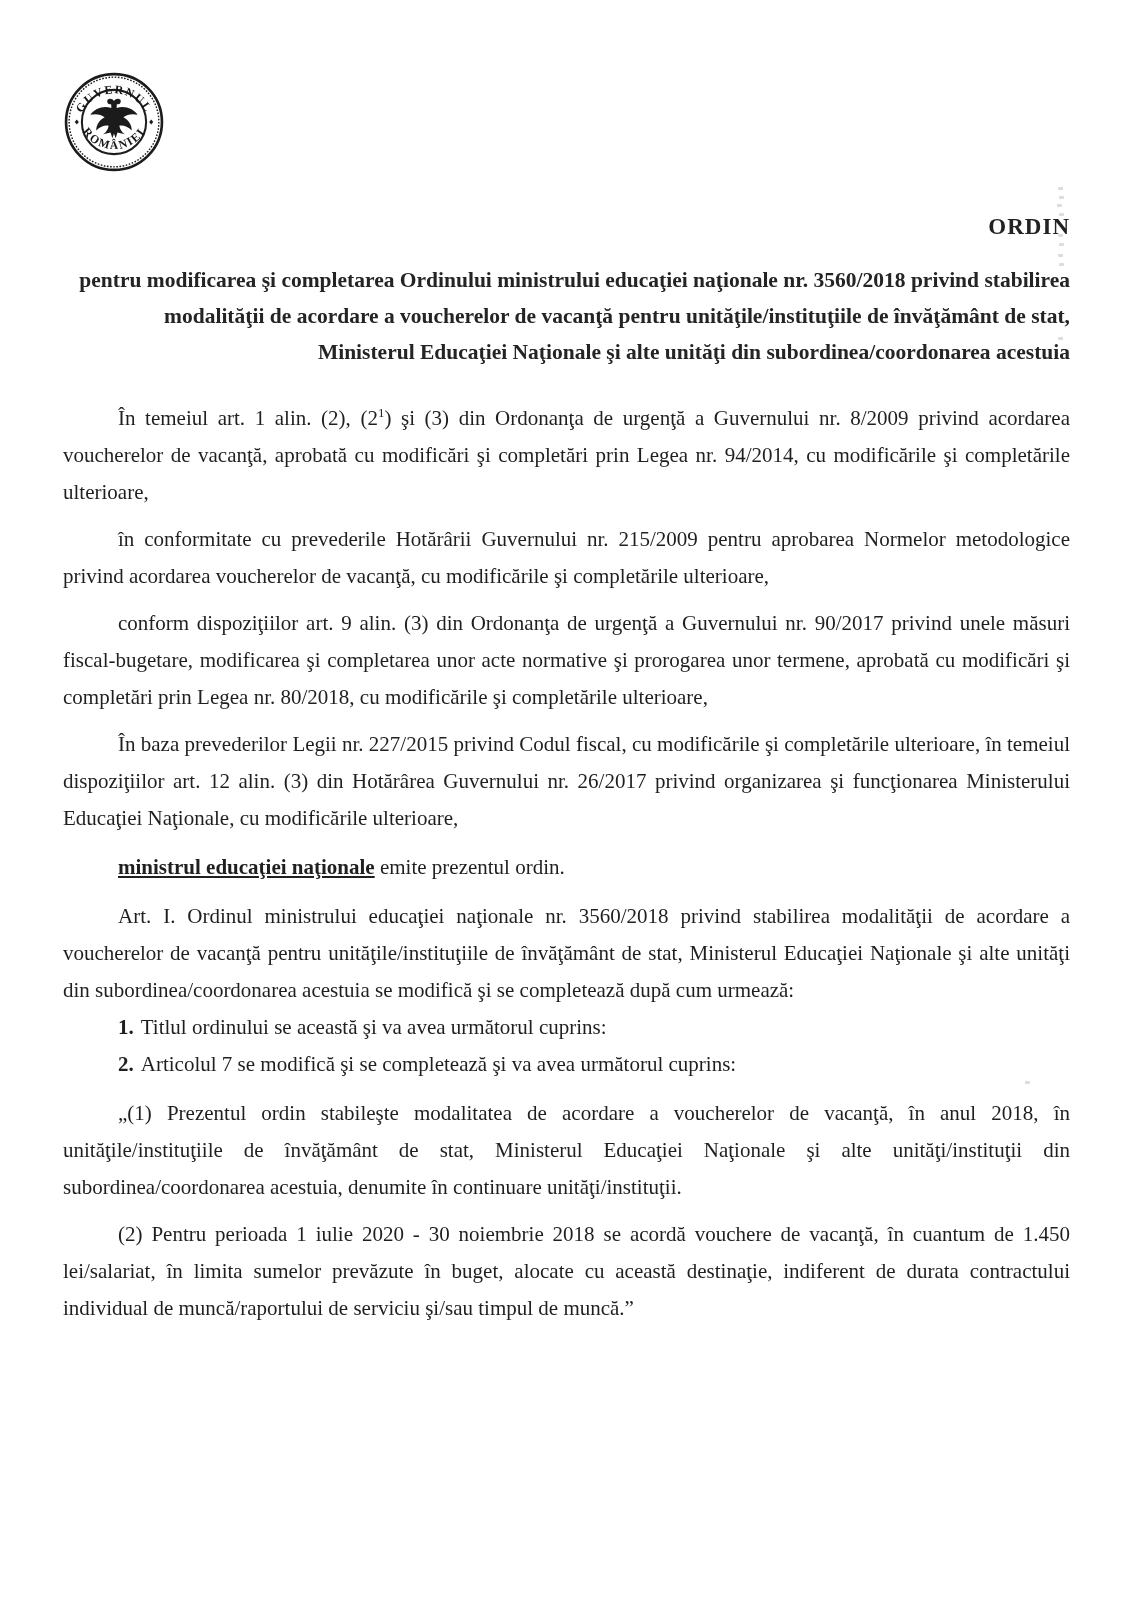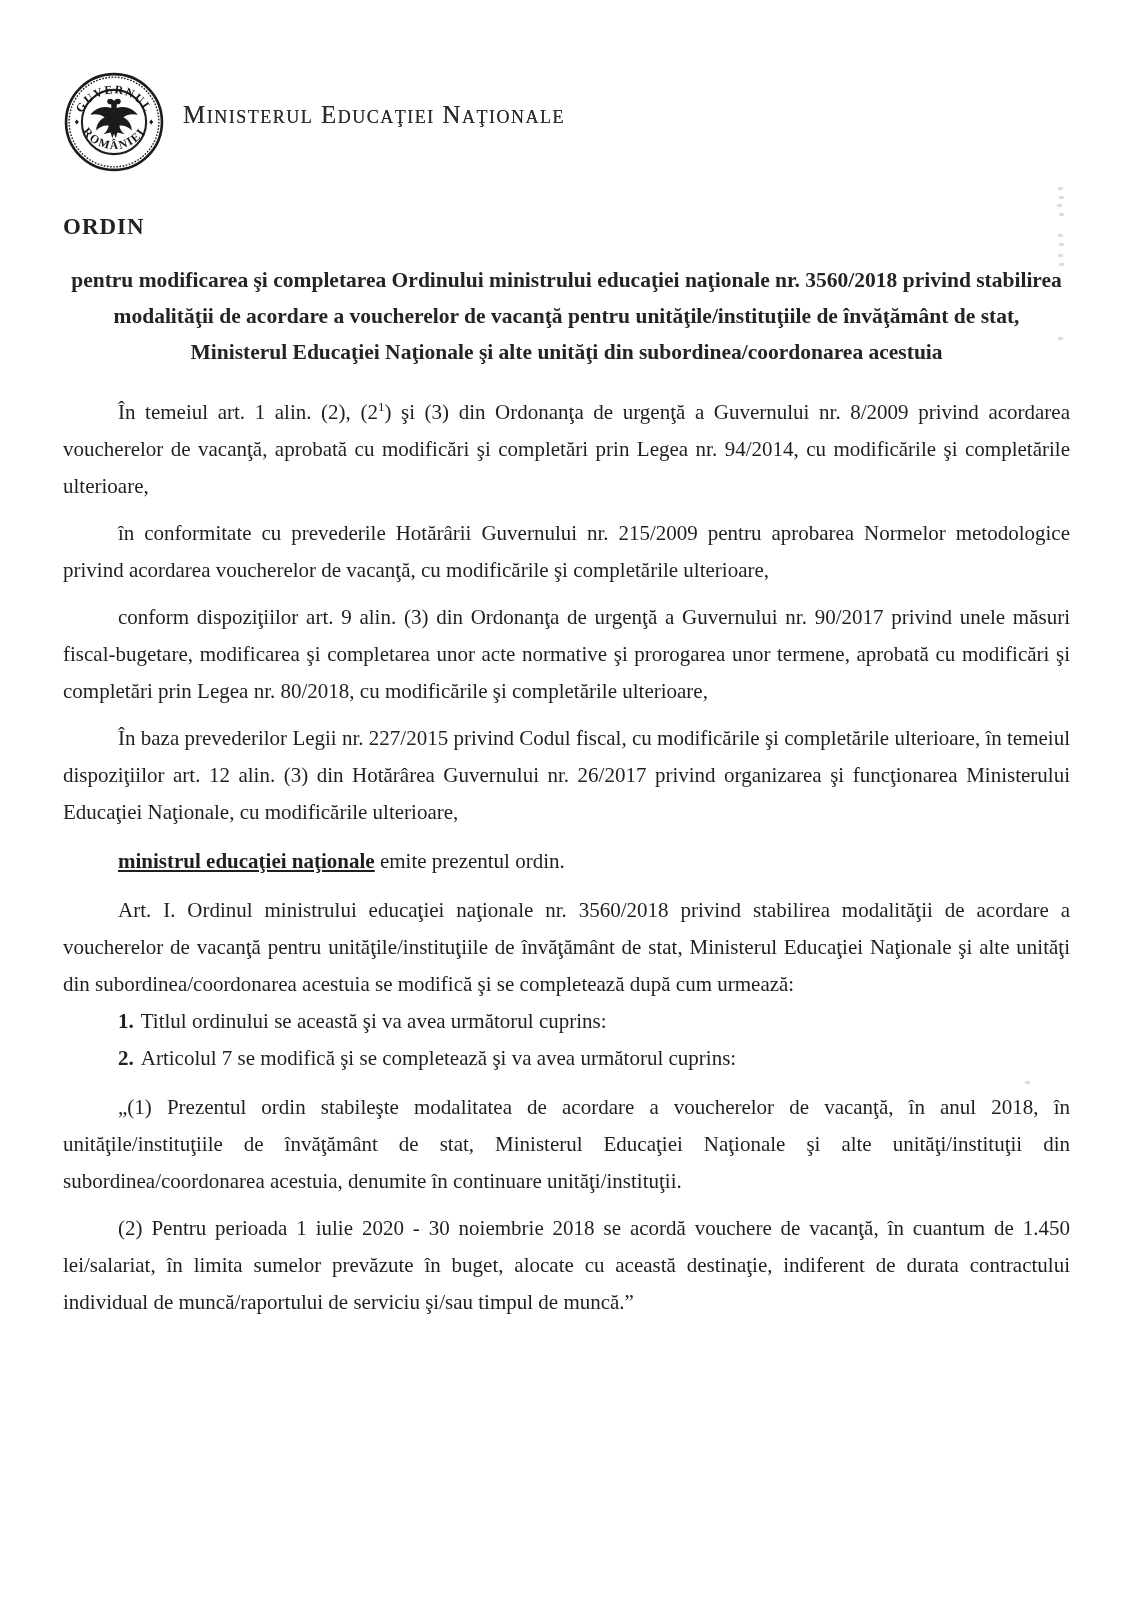--- a/index.html
+++ b/index.html
@@ -19,38 +19,38 @@
     font-variant:small-caps;
     font-size:25px;
     letter-spacing:1.5px;
     color:#2b2b2b;
     font-weight:500;
     padding-bottom:14px;
     text-shadow:0 0 .4px #444;
   }
   
   .title{
-    text-align:left;
+    text-align:right;
     font-size:23px;
     font-weight:bold;
     letter-spacing:1px;
     margin:40px 0 0 0;
     color:#222;
   }
   .subtitle{
-    text-align:center;
+    text-align:right;
     font-size:21.5px;
     font-weight:bold;
     line-height:36px;
     margin:22px auto 0 auto;
     width:100%;
     color:#242424;
   }
   
-  .body{margin-top:24px;font-size:21px;line-height:37px;text-align:justify;color:#1f1f1f;}
+  .body{margin-top:30px;font-size:21px;line-height:37px;text-align:justify;color:#1f1f1f;}
   .body p{margin:0;text-indent:55px;}
   .body p.gap-s{margin-bottom:10px;}
   .body p.gap-m{margin-bottom:12px;}
   .body p.gap-l{margin-bottom:22px;}
   .body p.gap-none{margin-bottom:0;}
   sup.note{font-size:13px;line-height:0;vertical-align:super;}
   .bold{font-weight:bold;text-decoration:underline;}
   .num{font-weight:bold;margin-right:7px;}
   
   .artifact{position:absolute;background:#dcdcdc;width:5px;height:3px;border-radius:1px;}
@@ -84,21 +84,20 @@
               c-7.6 -2.8 -16 0.2 -20.6 6.6 c5.6 -1.2 10.4 -0.3 14 2.4
               c-5.4 3 -8.2 7.6 -8.2 13 c3.8 -3.6 8.4 -5.4 12.2 -4.6
               c-0.8 3.8 -2.6 6.6 -5.4 8.4 l7.2 -1.8 l1.8 5.6 l1.6 -4.6 l1.6 4.6 l1.8 -5.6 l7.2 1.8
               c-2.8 -1.8 -4.6 -4.6 -5.4 -8.4 c3.8 -0.8 8.4 1 12.2 4.6
               c0 -5.4 -2.8 -10 -8.2 -13 c3.6 -2.7 8.4 -3.6 14 -2.4
               c-4.6 -6.4 -13 -9.4 -20.6 -6.6 l0.2 -3.6 c1.6 0.1 3.3 -0.5 3.8 -2.4
               c0.8 -3.4 -4.6 -4.4 -6.6 -0.8 Z"></path>
           </g>
         </svg>
       </div>
-      <div class="ministry">Ministerul Educaţiei Naţionale</div>
     </header>
 
     <h1 class="title">ORDIN</h1>
 
     <h2 class="subtitle">pentru modificarea şi completarea Ordinului ministrului educaţiei naţionale nr. 3560/2018 privind stabilirea modalităţii de acordare a voucherelor de vacanţă pentru unităţile/instituţiile de învăţământ de stat, Ministerul Educaţiei Naţionale şi alte unităţi din subordinea/coordonarea acestuia</h2>
 
     <main class="body">
 
       <p class="gap-s"><span>În temeiul art. 1 alin. (2), (2</span><sup class="note">1</sup><span>) şi (3) din Ordonanţa de urgenţă a Guvernului nr. 8/2009 privind acordarea voucherelor de vacanţă, aprobată cu modificări şi completări prin Legea nr. 94/2014, cu modificările şi completările ulterioare,</span></p>
 

